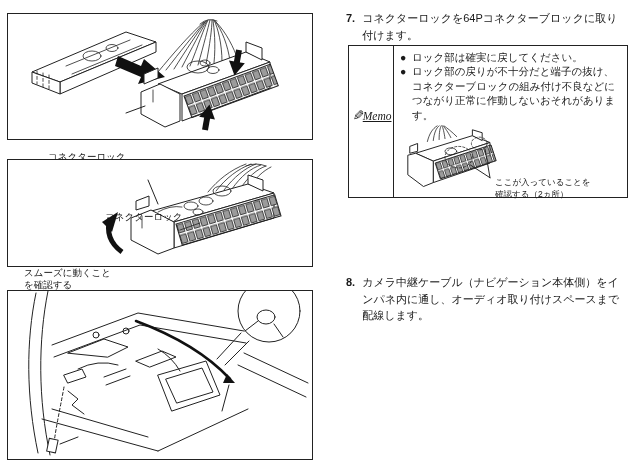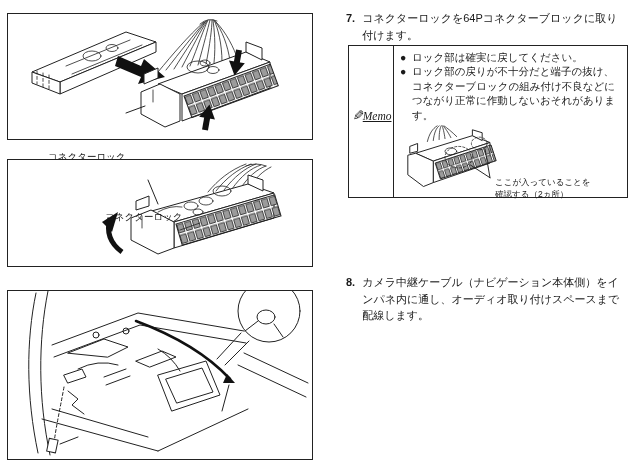--- a/index.html
+++ b/index.html
@@ -153,20 +153,24 @@
       <path class="thin" d="M172,70 l20,-7"></path>
     </g>
 
     <g>
       <path d="M114,92 Q 96,79 102,58" stroke="#111" fill="none" stroke-width="5"></path>
       <polygon class="blk" points="94,62 110,52 104,72"></polygon>
     </g>
     <line class="s" x1="140" y1="20" x2="150" y2="44"></line>
   </svg>
   <div class="fig-label" style="left:97px; top:8px;">コネクターロック</div>
+  <div class="fig-label" style="left:16px; top:64px;">
+    <span>スムーズに動くこと</span>
+    <span>を確認する</span>
+  </div>
 </div>
 
 <div class="fig-box" id="fig3">
   <svg class="art" viewBox="0 0 304 168">
     <g class="s">
 
       <path d="M28,2 C18,50 18,105 30,162"></path>
       <path d="M40,0 C30,50 30,108 42,164"></path>
 
       <circle cx="261" cy="20" r="31"></circle>

